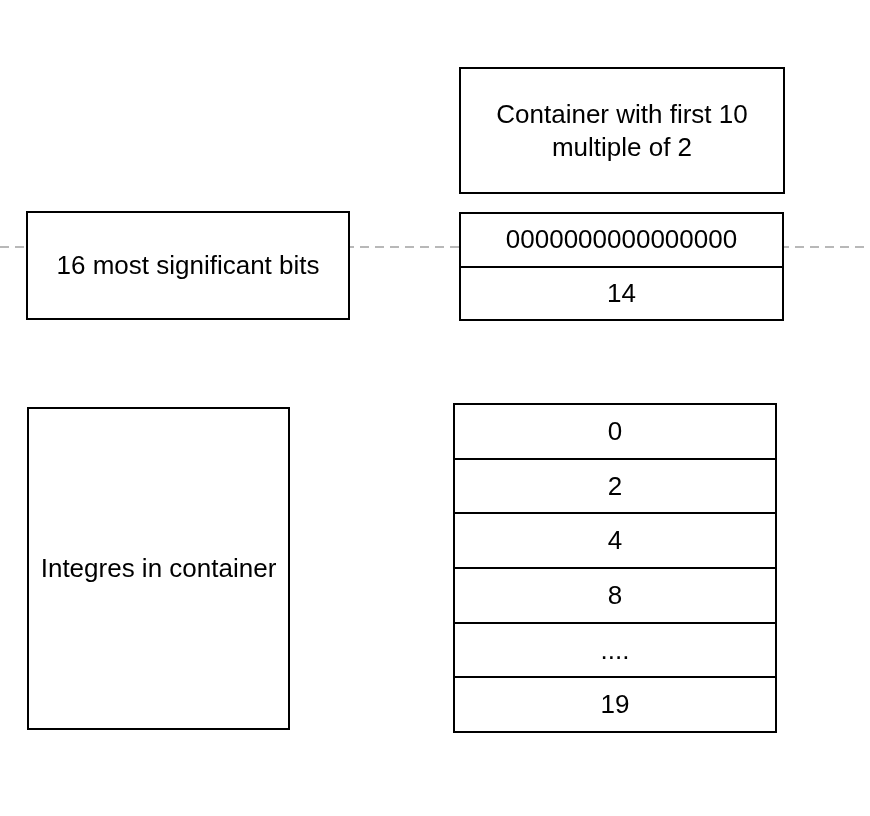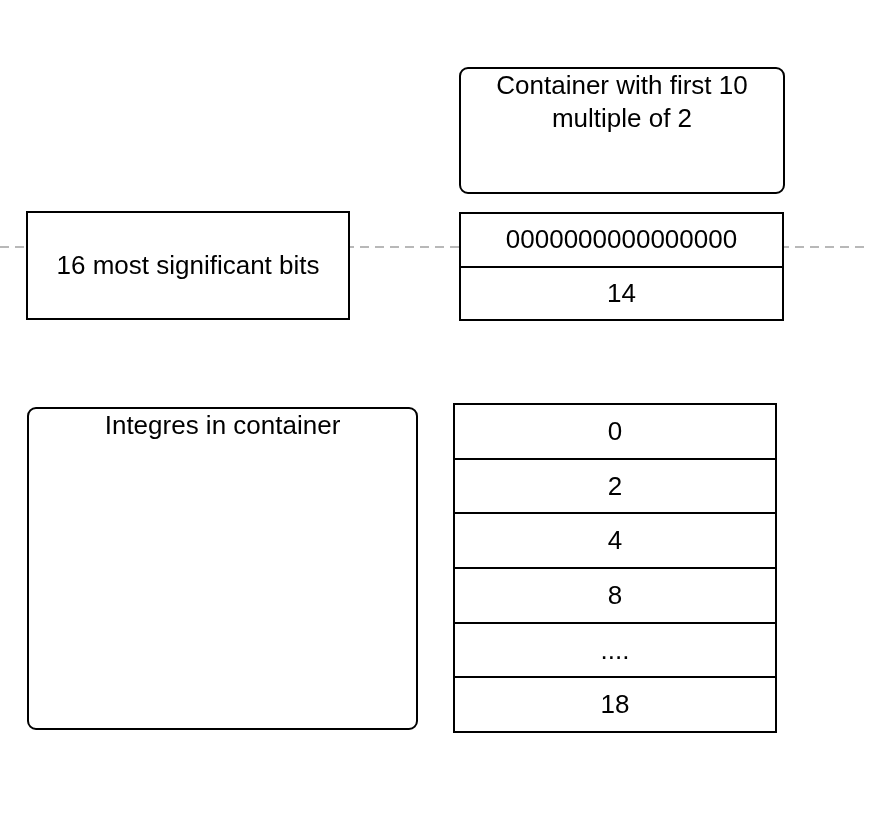--- a/index.html
+++ b/index.html
@@ -31,23 +31,23 @@
   .box {
     position: absolute;
     background: #ffffff;
     border: 2px solid #000000;
     z-index: 1;
     font-size: 26px;
     line-height: 33px;
   }
   .center-flex {
     display: flex;
+    align-items: center;
     justify-content: center;
     text-align: center;
-    border-radius: 9px;
   }
   .header-box {
     left: 459px; top: 67px;
     width: 326px; height: 127px;
   }
   .header-box span { white-space: pre-line; }
   .pair, .stack {
     display: flex;
     flex-direction: column;
   }
@@ -63,21 +63,21 @@
     flex: 1;
     display: flex;
     align-items: center;
     justify-content: center;
     text-align: center;
     background: #ffffff;
   }
   .cell:not(:last-child) { border-bottom: 2px solid #000000; }
   .integers-label-box {
     left: 27px; top: 407px;
-    width: 391px; height: 323px;
+    width: 263px; height: 323px;
   }
   .integers-stack {
     left: 453px; top: 403px;
     width: 324px; height: 330px;
   }
 </style>
 </head>
 <body>
 
 <div class="canvas">
@@ -101,16 +101,16 @@
   <div class="box integers-label-box center-flex">
     <span>Integres in container</span>
   </div>
 
   <div class="box stack integers-stack">
     <div class="cell">0</div>
     <div class="cell">2</div>
     <div class="cell">4</div>
     <div class="cell">8</div>
     <div class="cell">....</div>
-    <div class="cell">18</div>
+    <div class="cell">19</div>
   </div>
 
 </div>
 
 </body></html>

